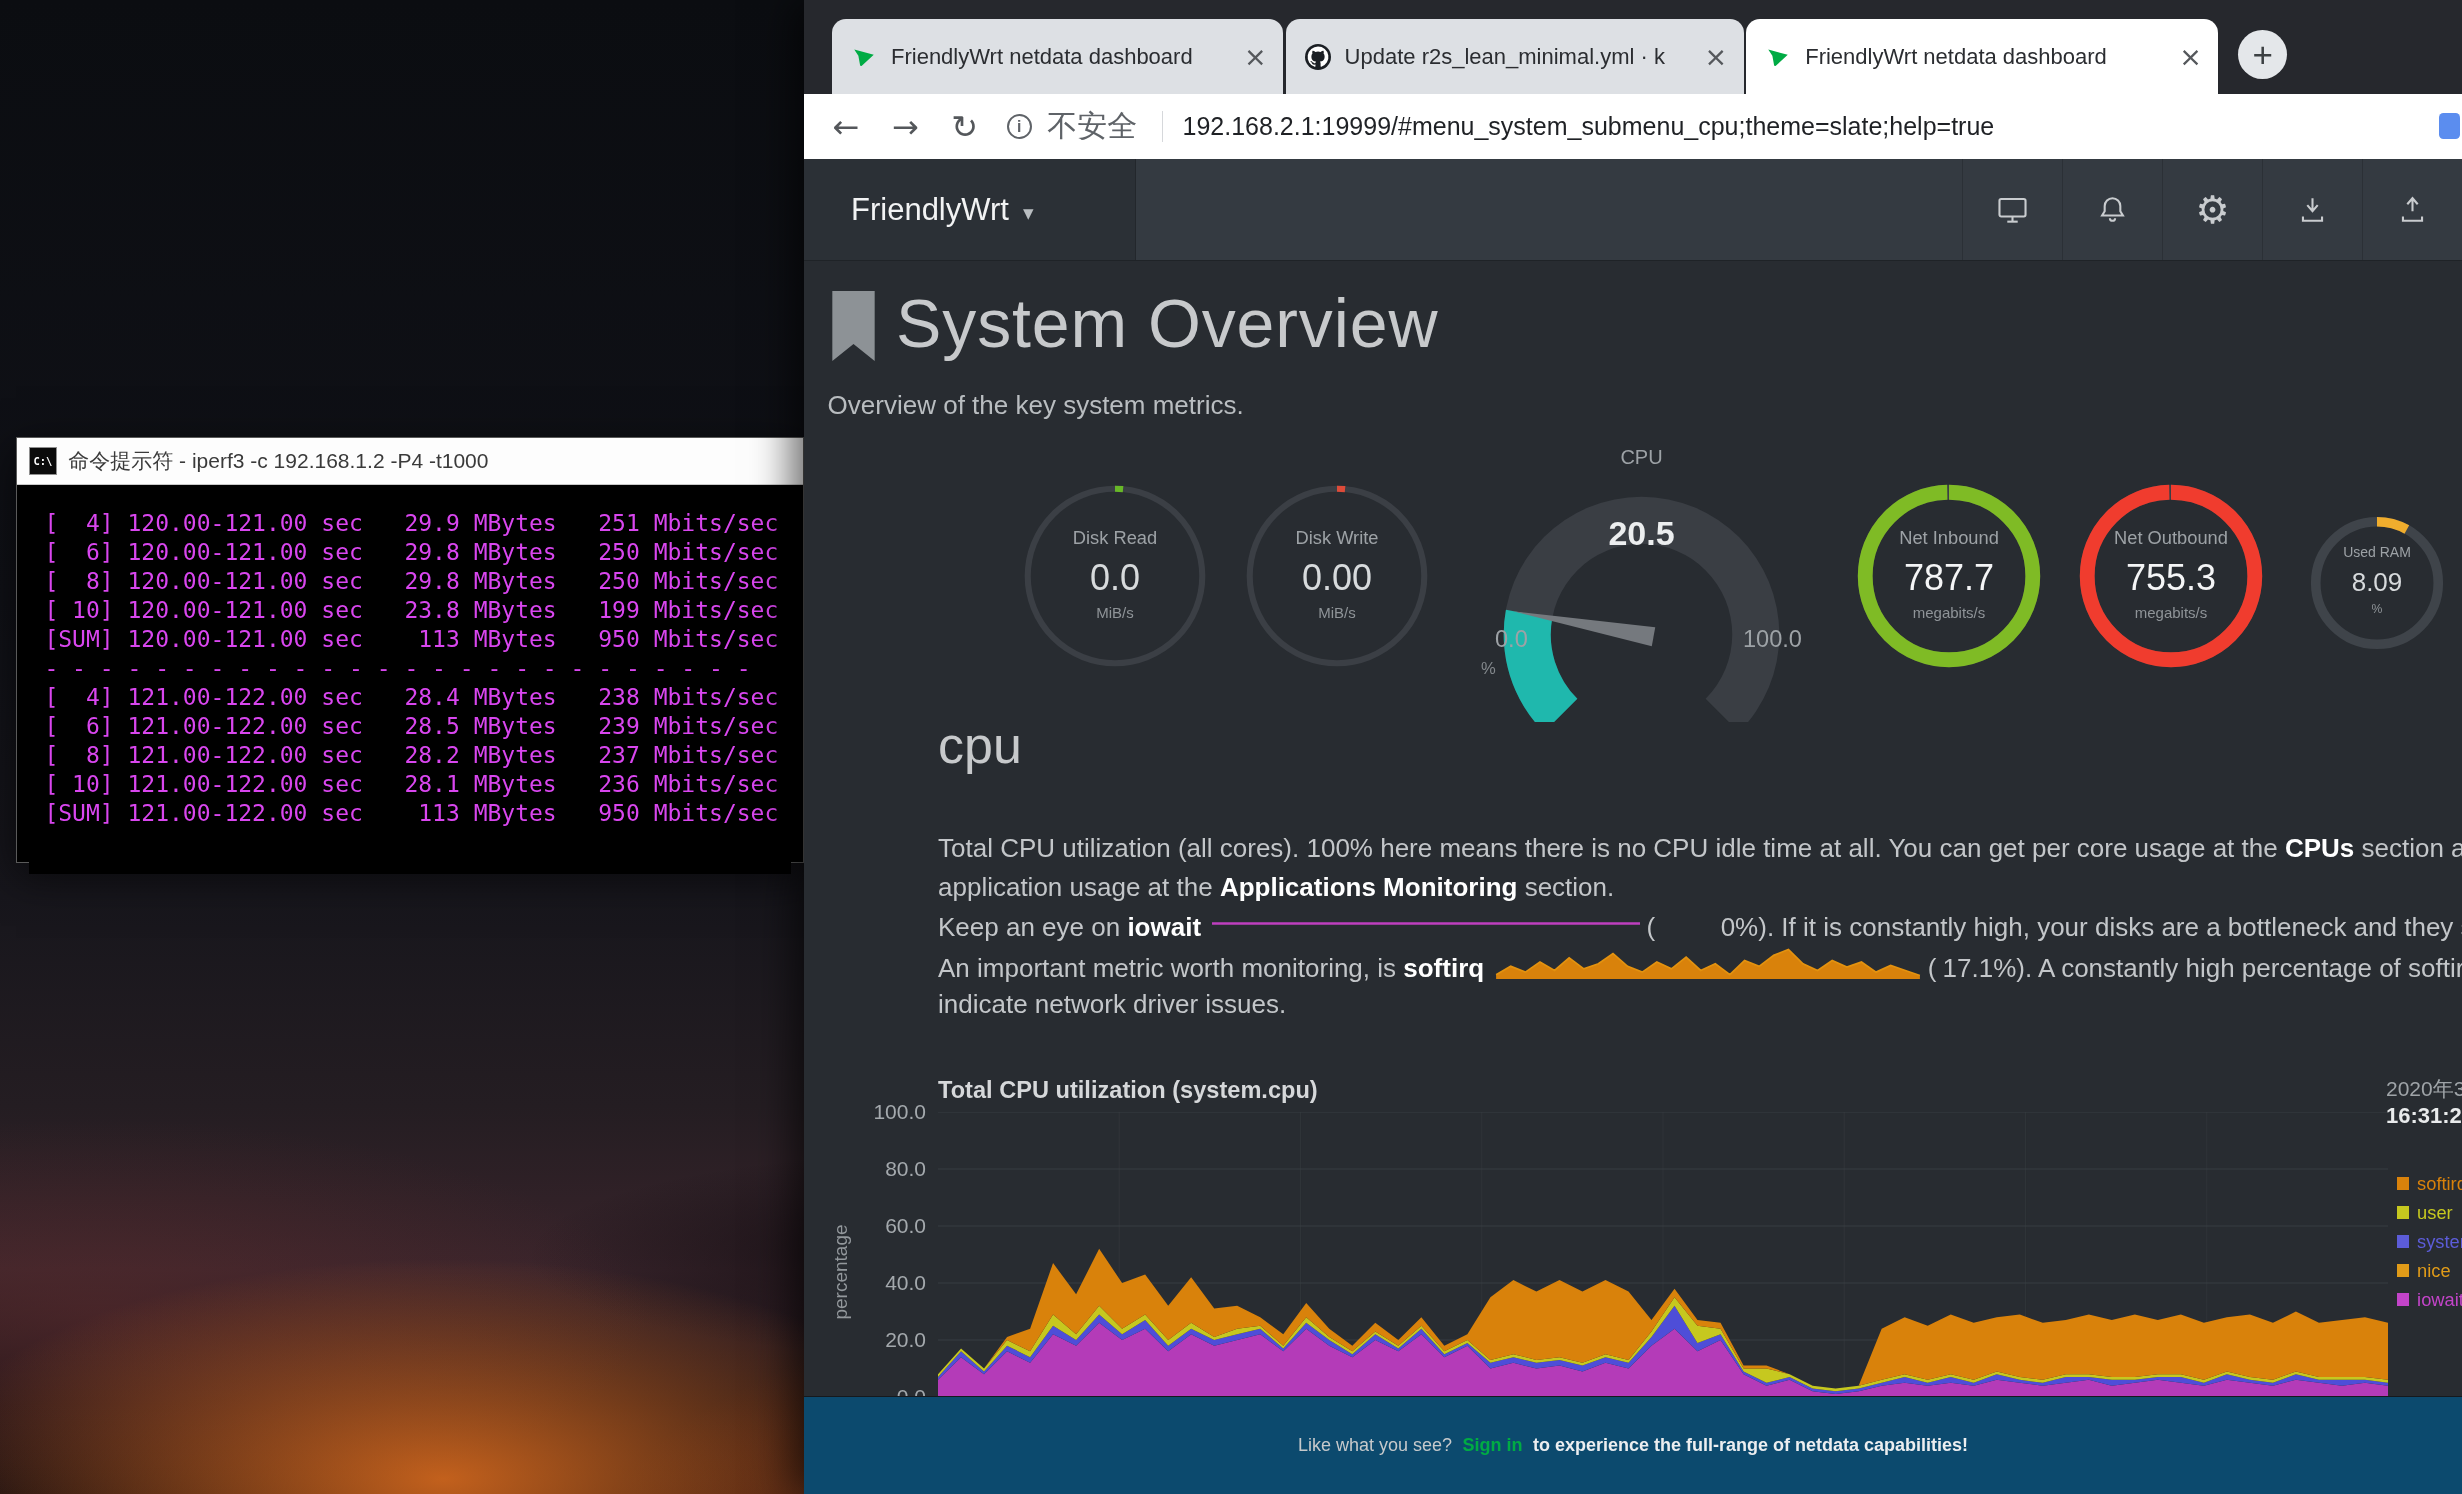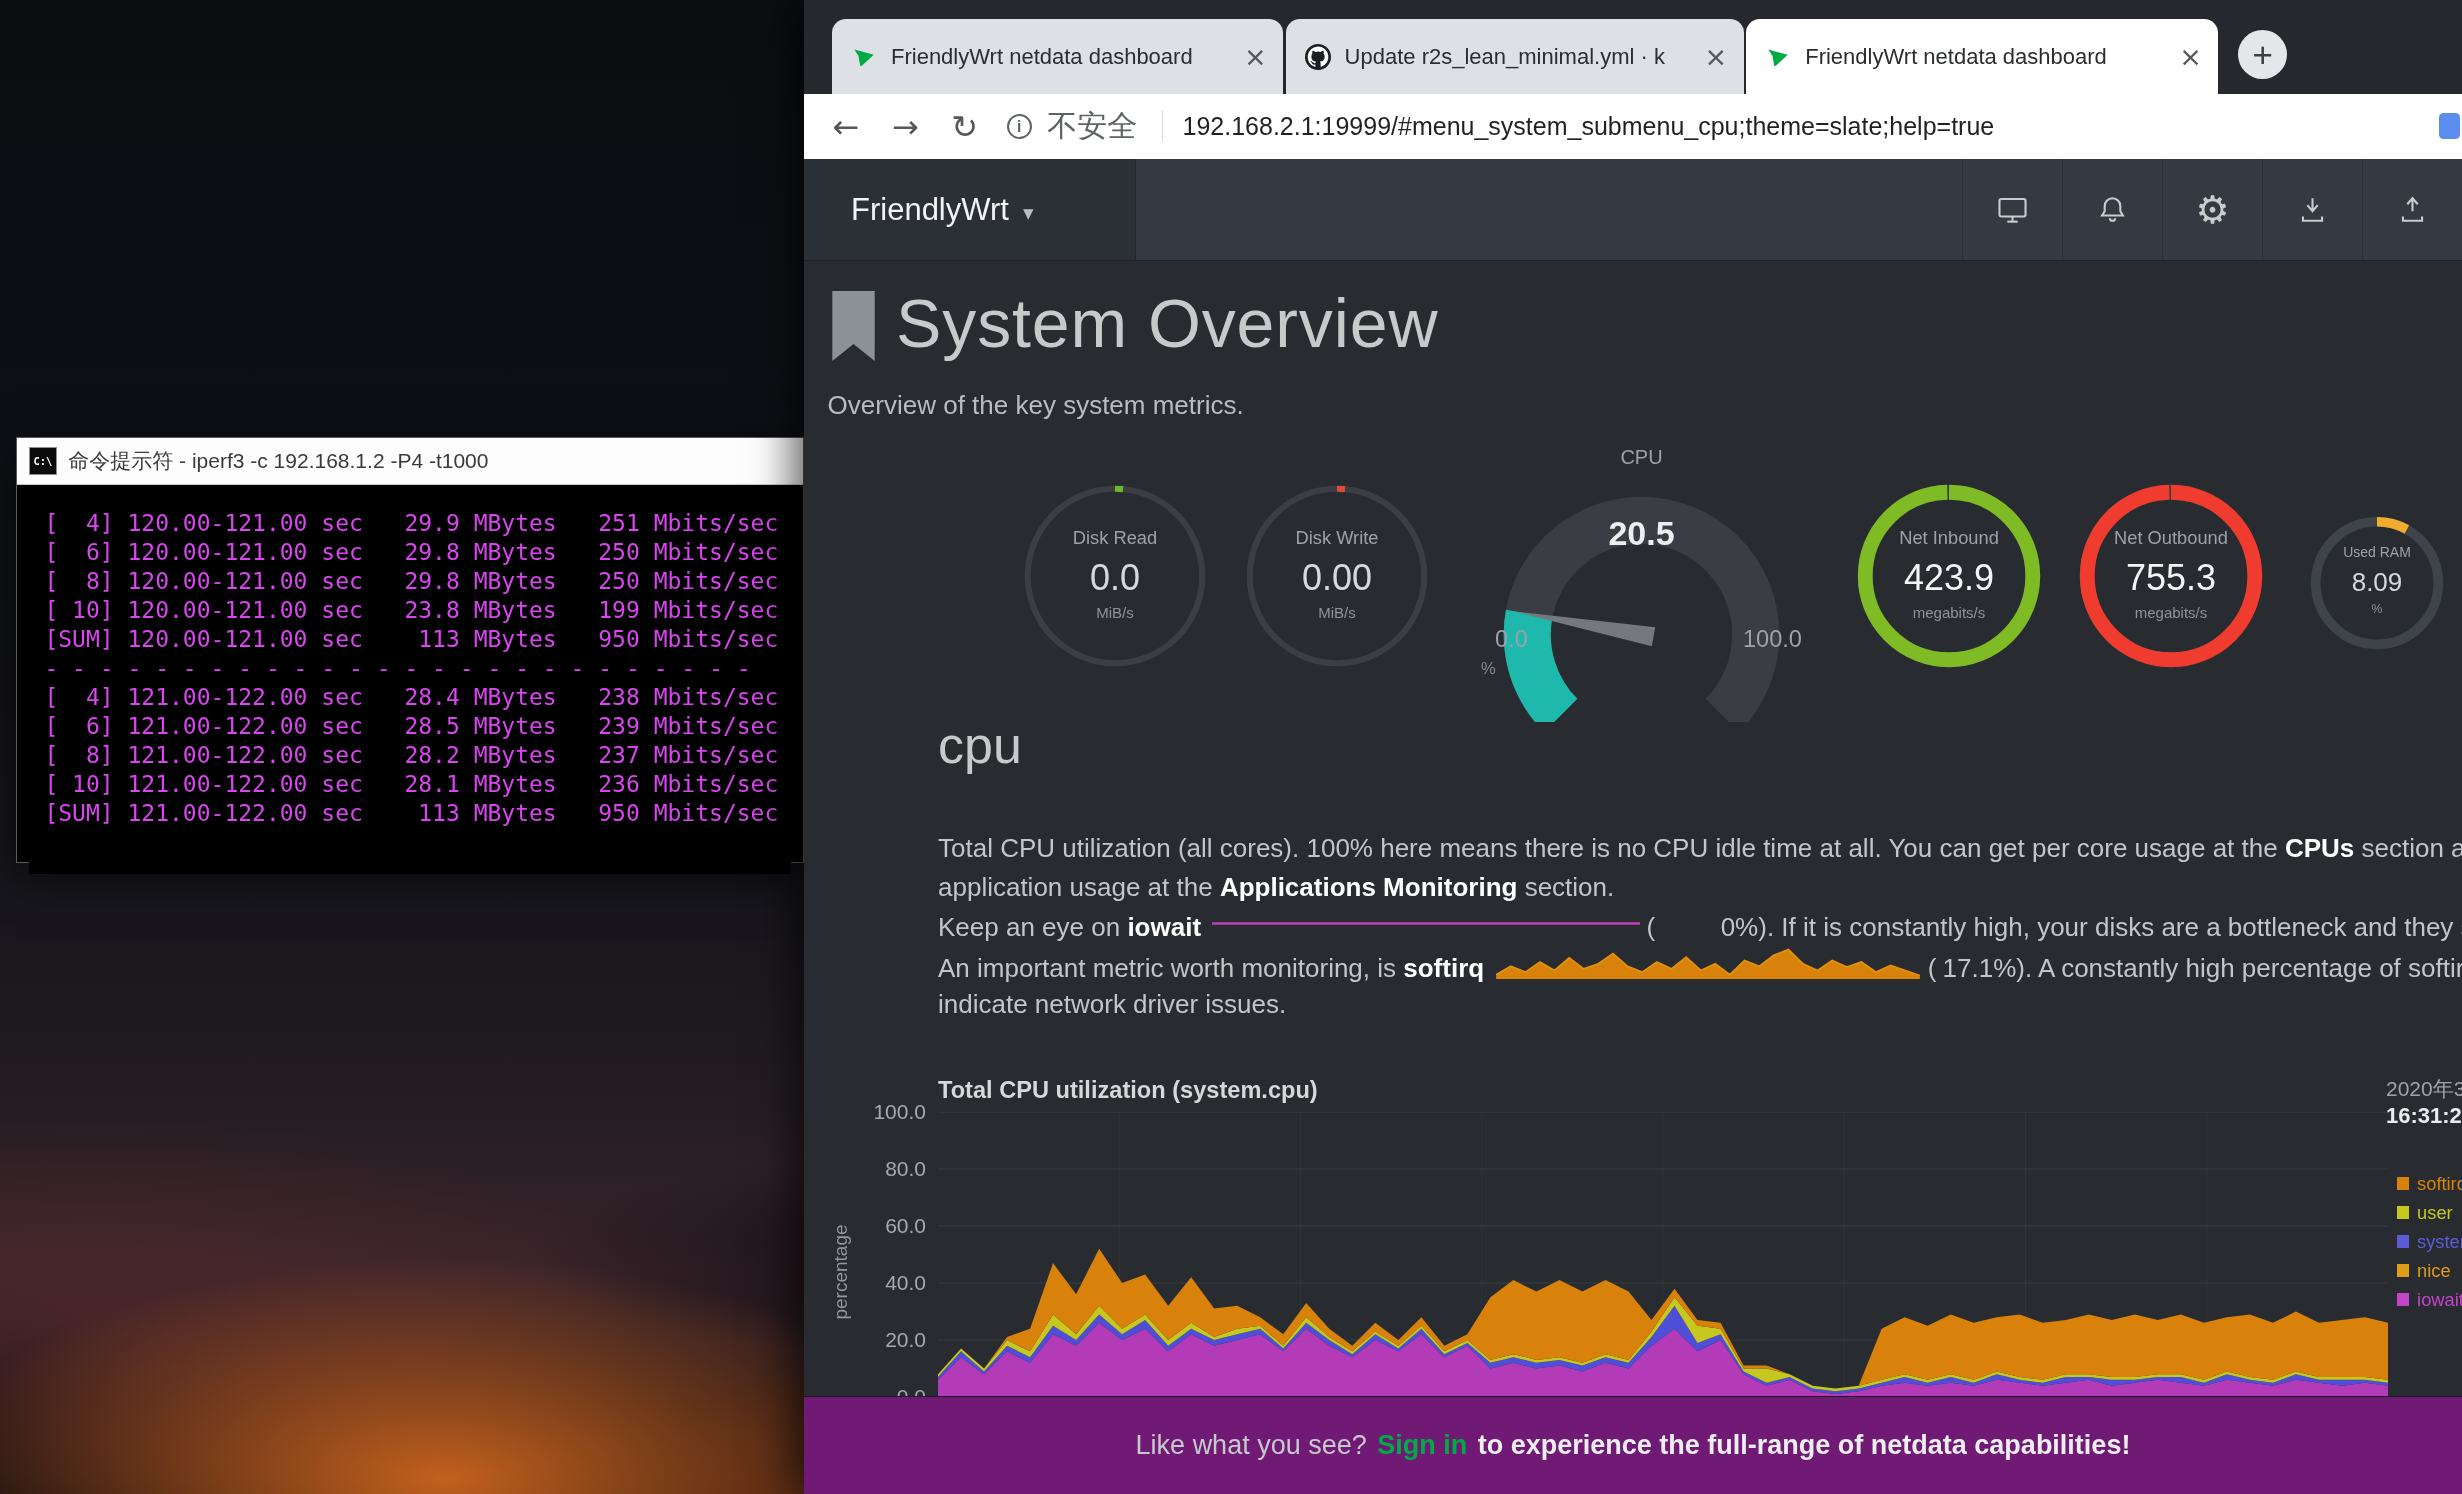--- a/index.html
+++ b/index.html
@@ -101,22 +101,22 @@
   .chart-date { position:absolute; left:1582px; top:814px; font-size:21px; color:#9fa4a8; white-space:nowrap; }
   .chart-time { position:absolute; left:1582px; top:842px; font-size:22px; font-weight:700; color:#e9ebec; white-space:nowrap; }
   .chart-ylabel { position:absolute; left:-23.6px; top:1000px; width:122px; text-align:center;
     font-size:19px; color:#93989c; transform:rotate(-90deg); }
   .ytick { position:absolute; left:35px; width:87px; text-align:right; font-size:21px; color:#a4a9ad; }
   #cpu-chart { position:absolute; left:134px; top:851px; width:1450px; height:285px; }
   .chart-legend { position:absolute; left:1593px; top:908px; font-size:18.3px; }
   .leg { display:flex; align-items:center; gap:7.9px; height:29px; white-space:nowrap; }
   .leg .sw { width:12.2px; height:12.2px; flex:none; }
 
-  .nd-footer { height:98px; background:#701a75; border-top:0.9px solid #16191d; flex:none;
-    display:flex; align-items:center; justify-content:center; gap:10.5px; font-size:27px; }
+  .nd-footer { height:98px; background:#0c4a6e; border-top:0.9px solid #16191d; flex:none;
+    display:flex; align-items:center; justify-content:center; gap:10.5px; font-size:18px; }
   .foot-pre { color:#c6c9cb; }
   .foot-signin { color:#00ab44; font-weight:700; }
   .foot-post { color:#eceef0; font-weight:700; }
 </style>
 </head>
 <body>
 
 <div class="screen">
 
   <div class="desktop"></div>
@@ -255,21 +255,21 @@
         <div class="cpu-max">100.0</div>
         <div class="cpu-pct">%</div>
       </div>
 
       <div class="epie net" style="left:1049px; top:219px;">
           <svg width="192" height="192" viewBox="0 0 220 220">
             <circle cx="110" cy="110" r="96" fill="none" stroke="#3b3f45" stroke-width="17"></circle>
             <circle cx="110" cy="110" r="96" fill="none" stroke="#7fbb25" stroke-width="17" stroke-dasharray="600.2 603.2" transform="rotate(-90 110 110)"></circle>
           </svg>
         <span class="g-label">Net Inbound</span>
-        <span class="g-value">423.9</span>
+        <span class="g-value">787.7</span>
         <span class="g-unit">megabits/s</span>
       </div>
       <div class="epie net" style="left:1271px; top:219px;">
           <svg width="192" height="192" viewBox="0 0 220 220">
             <circle cx="110" cy="110" r="96" fill="none" stroke="#3b3f45" stroke-width="17"></circle>
             <circle cx="110" cy="110" r="96" fill="none" stroke="#f03c2e" stroke-width="17" stroke-dasharray="600.2 603.2" transform="rotate(-90 110 110)"></circle>
           </svg>
         <span class="g-label">Net Outbound</span>
         <span class="g-value">755.3</span>
         <span class="g-unit">megabits/s</span>

